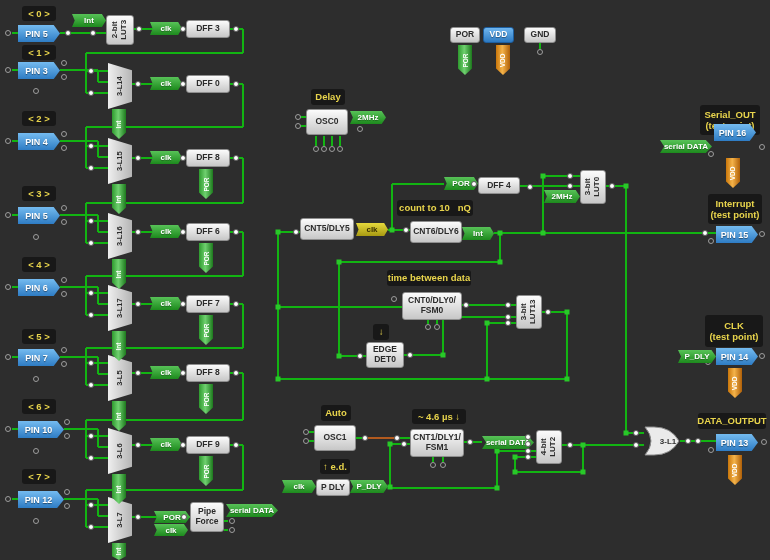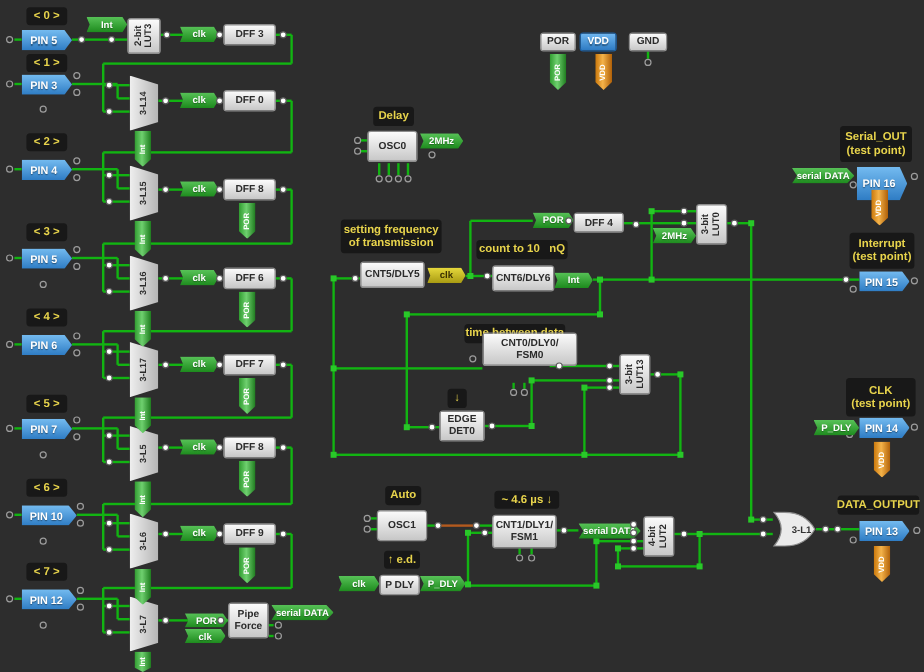--- a/index.html
+++ b/index.html
@@ -257,22 +257,20 @@
     <div class="port" style="position: absolute; left: 711px; top: 450px;"></div>
     <div class="note" style="position: absolute; left: 22px; top: 6px; width: 34px; height: 15px;">&lt; 0 &gt;</div>
     <div class="note" style="position: absolute; left: 22px; top: 45px; width: 34px; height: 15px;">&lt; 1 &gt;</div>
     <div class="note" style="position: absolute; left: 22px; top: 111px; width: 34px; height: 15px;">&lt; 2 &gt;</div>
     <div class="note" style="position: absolute; left: 22px; top: 186px; width: 34px; height: 15px;">&lt; 3 &gt;</div>
     <div class="note" style="position: absolute; left: 22px; top: 257px; width: 34px; height: 15px;">&lt; 4 &gt;</div>
     <div class="note" style="position: absolute; left: 22px; top: 329px; width: 34px; height: 15px;">&lt; 5 &gt;</div>
     <div class="note" style="position: absolute; left: 22px; top: 399px; width: 34px; height: 15px;">&lt; 6 &gt;</div>
     <div class="note" style="position: absolute; left: 22px; top: 469px; width: 34px; height: 15px;">&lt; 7 &gt;</div>
     <div class="note" style="position: absolute; left: 311px; top: 89px; width: 34px; height: 16px;">Delay</div>
-    <div class="note" style="position: absolute; left: 284px; top: 183px; width: 84px; height: 28px;">setting frequency
-of transmission</div>
     <div class="note" style="position: absolute; left: 397px; top: 200px; width: 76px; height: 16px;">count to 10&nbsp;&nbsp;&nbsp;nQ</div>
     <div class="note" style="position: absolute; left: 387px; top: 270px; width: 84px; height: 16px;">time between data</div>
     <div class="note" style="position: absolute; left: 373px; top: 324px; width: 16px; height: 16px;">↓</div>
     <div class="note" style="position: absolute; left: 321px; top: 405px; width: 30px; height: 16px;">Auto</div>
     <div class="note" style="position: absolute; left: 412px; top: 409px; width: 54px; height: 15px;">~ 4.6 µs ↓</div>
     <div class="note" style="position: absolute; left: 320px; top: 459px; width: 30px; height: 15px;">↑ e.d.</div>
     <div class="note" style="position: absolute; left: 700px; top: 105px; width: 60px; height: 30px;">Serial_OUT
 (test point)</div>
     <div class="note" style="position: absolute; left: 708px; top: 194px; width: 54px; height: 30px;">Interrupt
 (test point)</div>
@@ -294,21 +292,21 @@
     <div class="blk mux" style="position: absolute; left: 108px; top: 138px; width: 24px; height: 46px;"><span>3-L15</span></div>
     <div class="blk mux" style="position: absolute; left: 108px; top: 213px; width: 24px; height: 46px;"><span>3-L16</span></div>
     <div class="blk mux" style="position: absolute; left: 108px; top: 285px; width: 24px; height: 46px;"><span>3-L17</span></div>
     <div class="blk mux" style="position: absolute; left: 108px; top: 355px; width: 24px; height: 46px;"><span>3-L5</span></div>
     <div class="blk mux" style="position: absolute; left: 108px; top: 428px; width: 24px; height: 46px;"><span>3-L6</span></div>
     <div class="blk mux" style="position: absolute; left: 108px; top: 497px; width: 24px; height: 46px;"><span>3-L7</span></div>
     <div class="blk" style="position: absolute; left: 306px; top: 109px; width: 42px; height: 26px;">OSC0</div>
     <div class="blk" style="position: absolute; left: 314px; top: 425px; width: 42px; height: 26px;">OSC1</div>
     <div class="blk" style="position: absolute; left: 300px; top: 218px; width: 54px; height: 22px;">CNT5/DLY5</div>
     <div class="blk" style="position: absolute; left: 410px; top: 221px; width: 52px; height: 22px;">CNT6/DLY6</div>
-    <div class="blk" style="position: absolute; left: 402px; top: 277px; width: 79px; height: 28px;">CNT0/DLY0/
+    <div class="blk" style="position: absolute; left: 402px; top: 292px; width: 60px; height: 28px;">CNT0/DLY0/
 FSM0</div>
     <div class="blk" style="position: absolute; left: 410px; top: 429px; width: 54px; height: 28px;">CNT1/DLY1/
 FSM1</div>
     <div class="blk" style="position: absolute; left: 366px; top: 342px; width: 38px; height: 26px;">EDGE
 DET0</div>
     <div class="blk" style="position: absolute; left: 478px; top: 177px; width: 42px; height: 17px;">DFF 4</div>
     <div class="blk vblk" style="position: absolute; left: 580px; top: 170px; width: 26px; height: 34px;"><span>3-bit
 LUT0</span></div>
     <div class="blk vblk" style="position: absolute; left: 516px; top: 295px; width: 26px; height: 34px;"><span>3-bit
 LUT13</span></div>
@@ -322,21 +320,21 @@
         <path d="M1,1 Q13,15 1,29 L10,29 Q27,29 35,15 Q27,1 10,1 Z" fill="#ebebeb" stroke="#8e8e8e"></path>
       </svg><div class="glabel">3-L1</div></div>
     <div class="pin" style="position: absolute; left: 18px; top: 25px; width: 42px; height: 17px;">PIN 5</div>
     <div class="pin" style="position: absolute; left: 18px; top: 62px; width: 42px; height: 17px;">PIN 3</div>
     <div class="pin" style="position: absolute; left: 18px; top: 133px; width: 42px; height: 17px;">PIN 4</div>
     <div class="pin" style="position: absolute; left: 18px; top: 207px; width: 42px; height: 17px;">PIN 5</div>
     <div class="pin" style="position: absolute; left: 18px; top: 279px; width: 42px; height: 17px;">PIN 6</div>
     <div class="pin" style="position: absolute; left: 18px; top: 349px; width: 42px; height: 17px;">PIN 7</div>
     <div class="pin" style="position: absolute; left: 18px; top: 421px; width: 46px; height: 17px;">PIN 10</div>
     <div class="pin" style="position: absolute; left: 18px; top: 491px; width: 46px; height: 17px;">PIN 12</div>
-    <div class="pin" style="position: absolute; left: 714px; top: 139px; width: 42px; height: 28px;">PIN 16</div>
+    <div class="pin" style="position: absolute; left: 714px; top: 124px; width: 42px; height: 17px;">PIN 16</div>
     <div class="pin" style="position: absolute; left: 716px; top: 226px; width: 42px; height: 17px;">PIN 15</div>
     <div class="pin" style="position: absolute; left: 716px; top: 348px; width: 42px; height: 17px;">PIN 14</div>
     <div class="pin" style="position: absolute; left: 716px; top: 434px; width: 42px; height: 17px;">PIN 13</div>
     <div class="tag" style="position: absolute; left: 72px; top: 14px; width: 34px; height: 13px;">Int</div>
     <div class="tag" style="position: absolute; left: 150px; top: 22px; width: 32px; height: 13px;">clk</div>
     <div class="tag" style="position: absolute; left: 150px; top: 77px; width: 32px; height: 13px;">clk</div>
     <div class="tag" style="position: absolute; left: 150px; top: 151px; width: 32px; height: 13px;">clk</div>
     <div class="tag" style="position: absolute; left: 150px; top: 225px; width: 32px; height: 13px;">clk</div>
     <div class="tag" style="position: absolute; left: 150px; top: 297px; width: 32px; height: 13px;">clk</div>
     <div class="tag" style="position: absolute; left: 150px; top: 366px; width: 32px; height: 13px;">clk</div>

